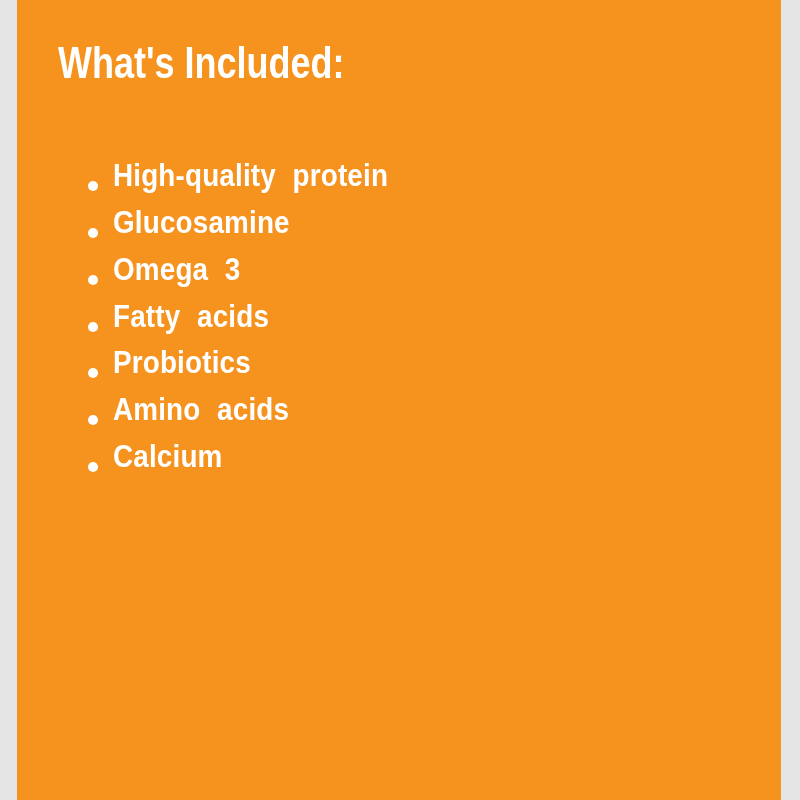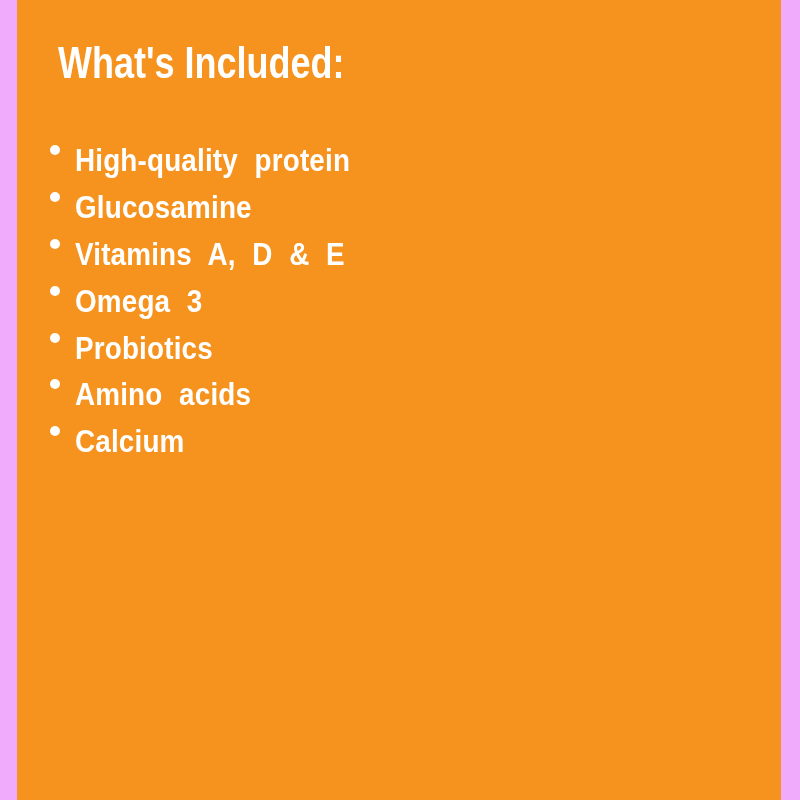--- a/index.html
+++ b/index.html
@@ -8,21 +8,21 @@
     width: 800px;
     height: 800px;
     background: #ffffff;
     font-family: "Liberation Sans", sans-serif;
     overflow: hidden;
   }
   .stage {
     position: relative;
     width: 800px;
     height: 800px;
-    background: #f0abfc;
+    background: #e5e5e5;
   }
   .panel {
     position: absolute;
     left: 17px;
     top: 0;
     width: 764px;
     height: 800px;
     background: #F6921E;
   }
   .title {
@@ -44,21 +44,22 @@
     left: 0;
     top: 144px;
     width: 100%;
     margin: 0;
     padding: 0;
     list-style: none;
   }
   ul.included-list li {
     height: 46.9px;
     display: flex;
-    align-items: flex-start;
+    align-items: flex-end;
+    padding-left: 38px;
   }
   .bullet {
     flex: none;
     width: 10px;
     height: 10px;
     border-radius: 50%;
     background: #ffffff;
     margin-left: 33px;
     margin-right: 15px;
     margin-top: 1px;
@@ -87,31 +88,31 @@
     <span class="bullet"></span>
     <span class="item-label" style="color: rgb(255, 255, 255);">High-quality protein</span>
   </li>
 
   <li>
     <span class="bullet"></span>
     <span class="item-label" style="color: rgb(255, 255, 255);">Glucosamine</span>
   </li>
 
 
-  <li>
-    <span class="bullet"></span>
-    <span class="item-label" style="color: rgb(255, 255, 255);">Vitamins A, D &amp; E</span>
-  </li>
 
   <li>
     <span class="bullet"></span>
     <span class="item-label" style="color: rgb(255, 255, 255);">Omega 3</span>
   </li>
 
 
+  <li>
+    <span class="bullet"></span>
+    <span class="item-label" style="color: rgb(255, 255, 255);">Fatty acids</span>
+  </li>
 
   <li>
     <span class="bullet"></span>
     <span class="item-label" style="color: rgb(255, 255, 255);">Probiotics</span>
   </li>
 
   <li>
     <span class="bullet"></span>
     <span class="item-label" style="color: rgb(255, 255, 255);">Amino acids</span>
   </li>

